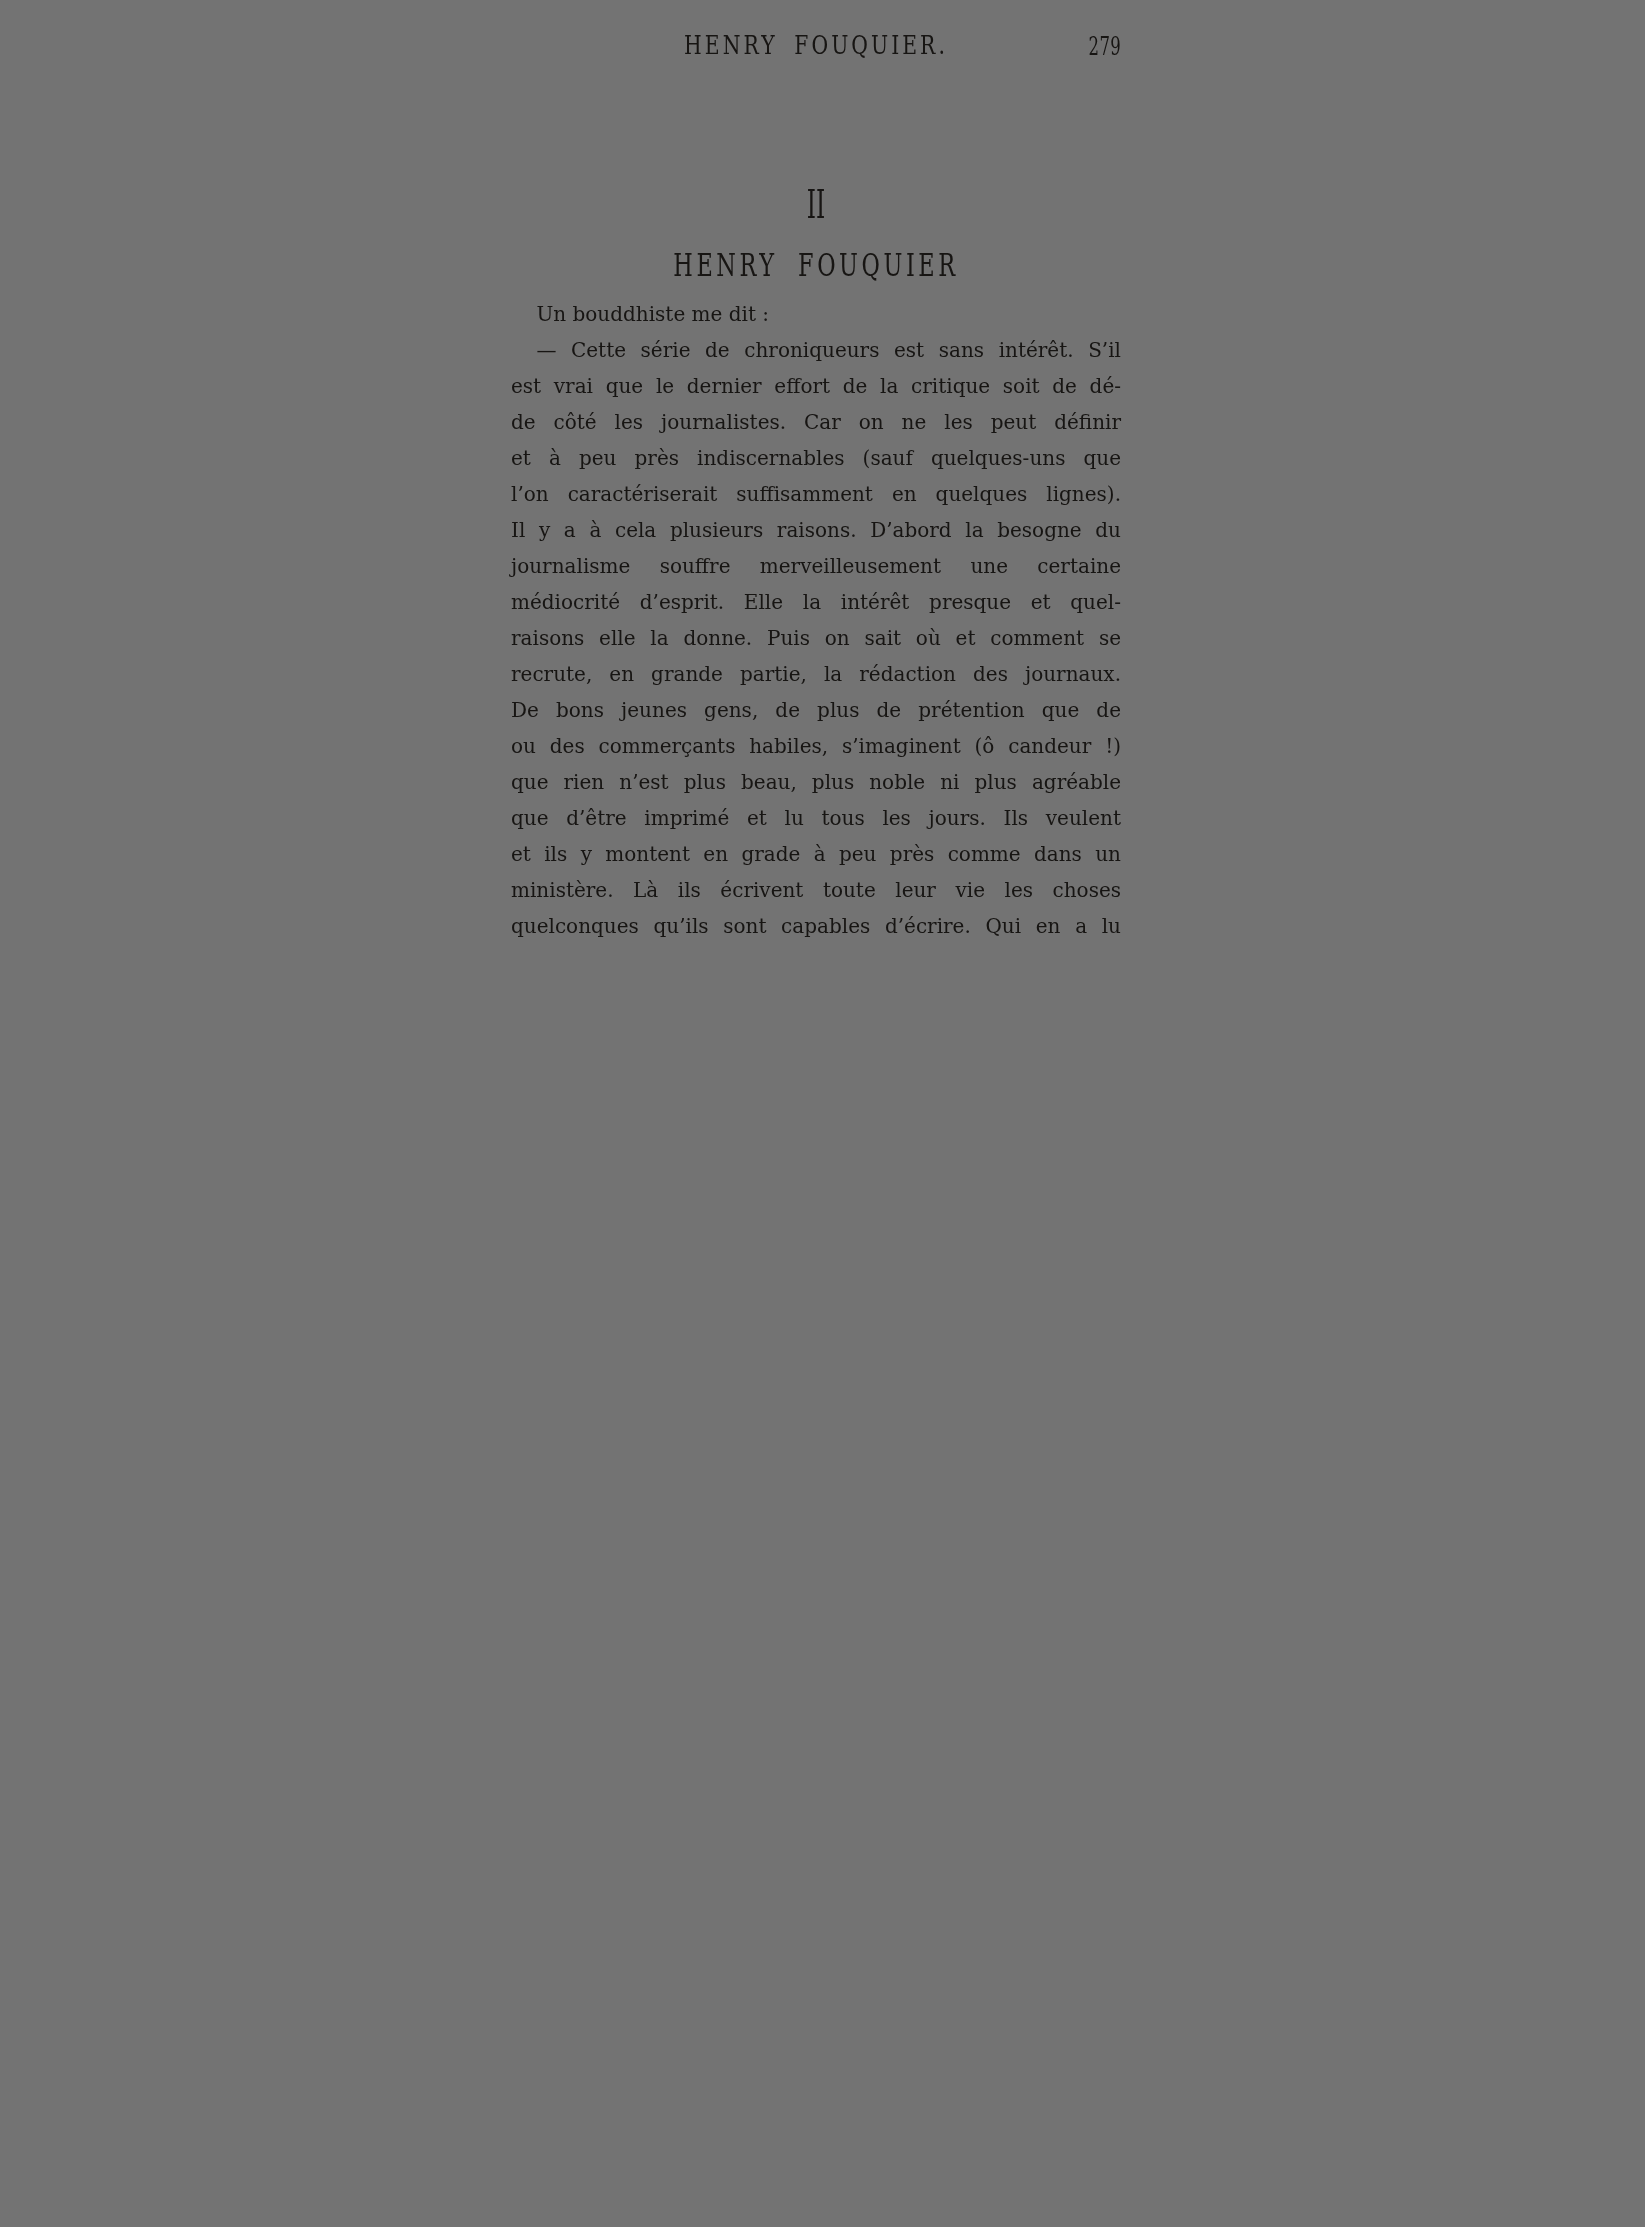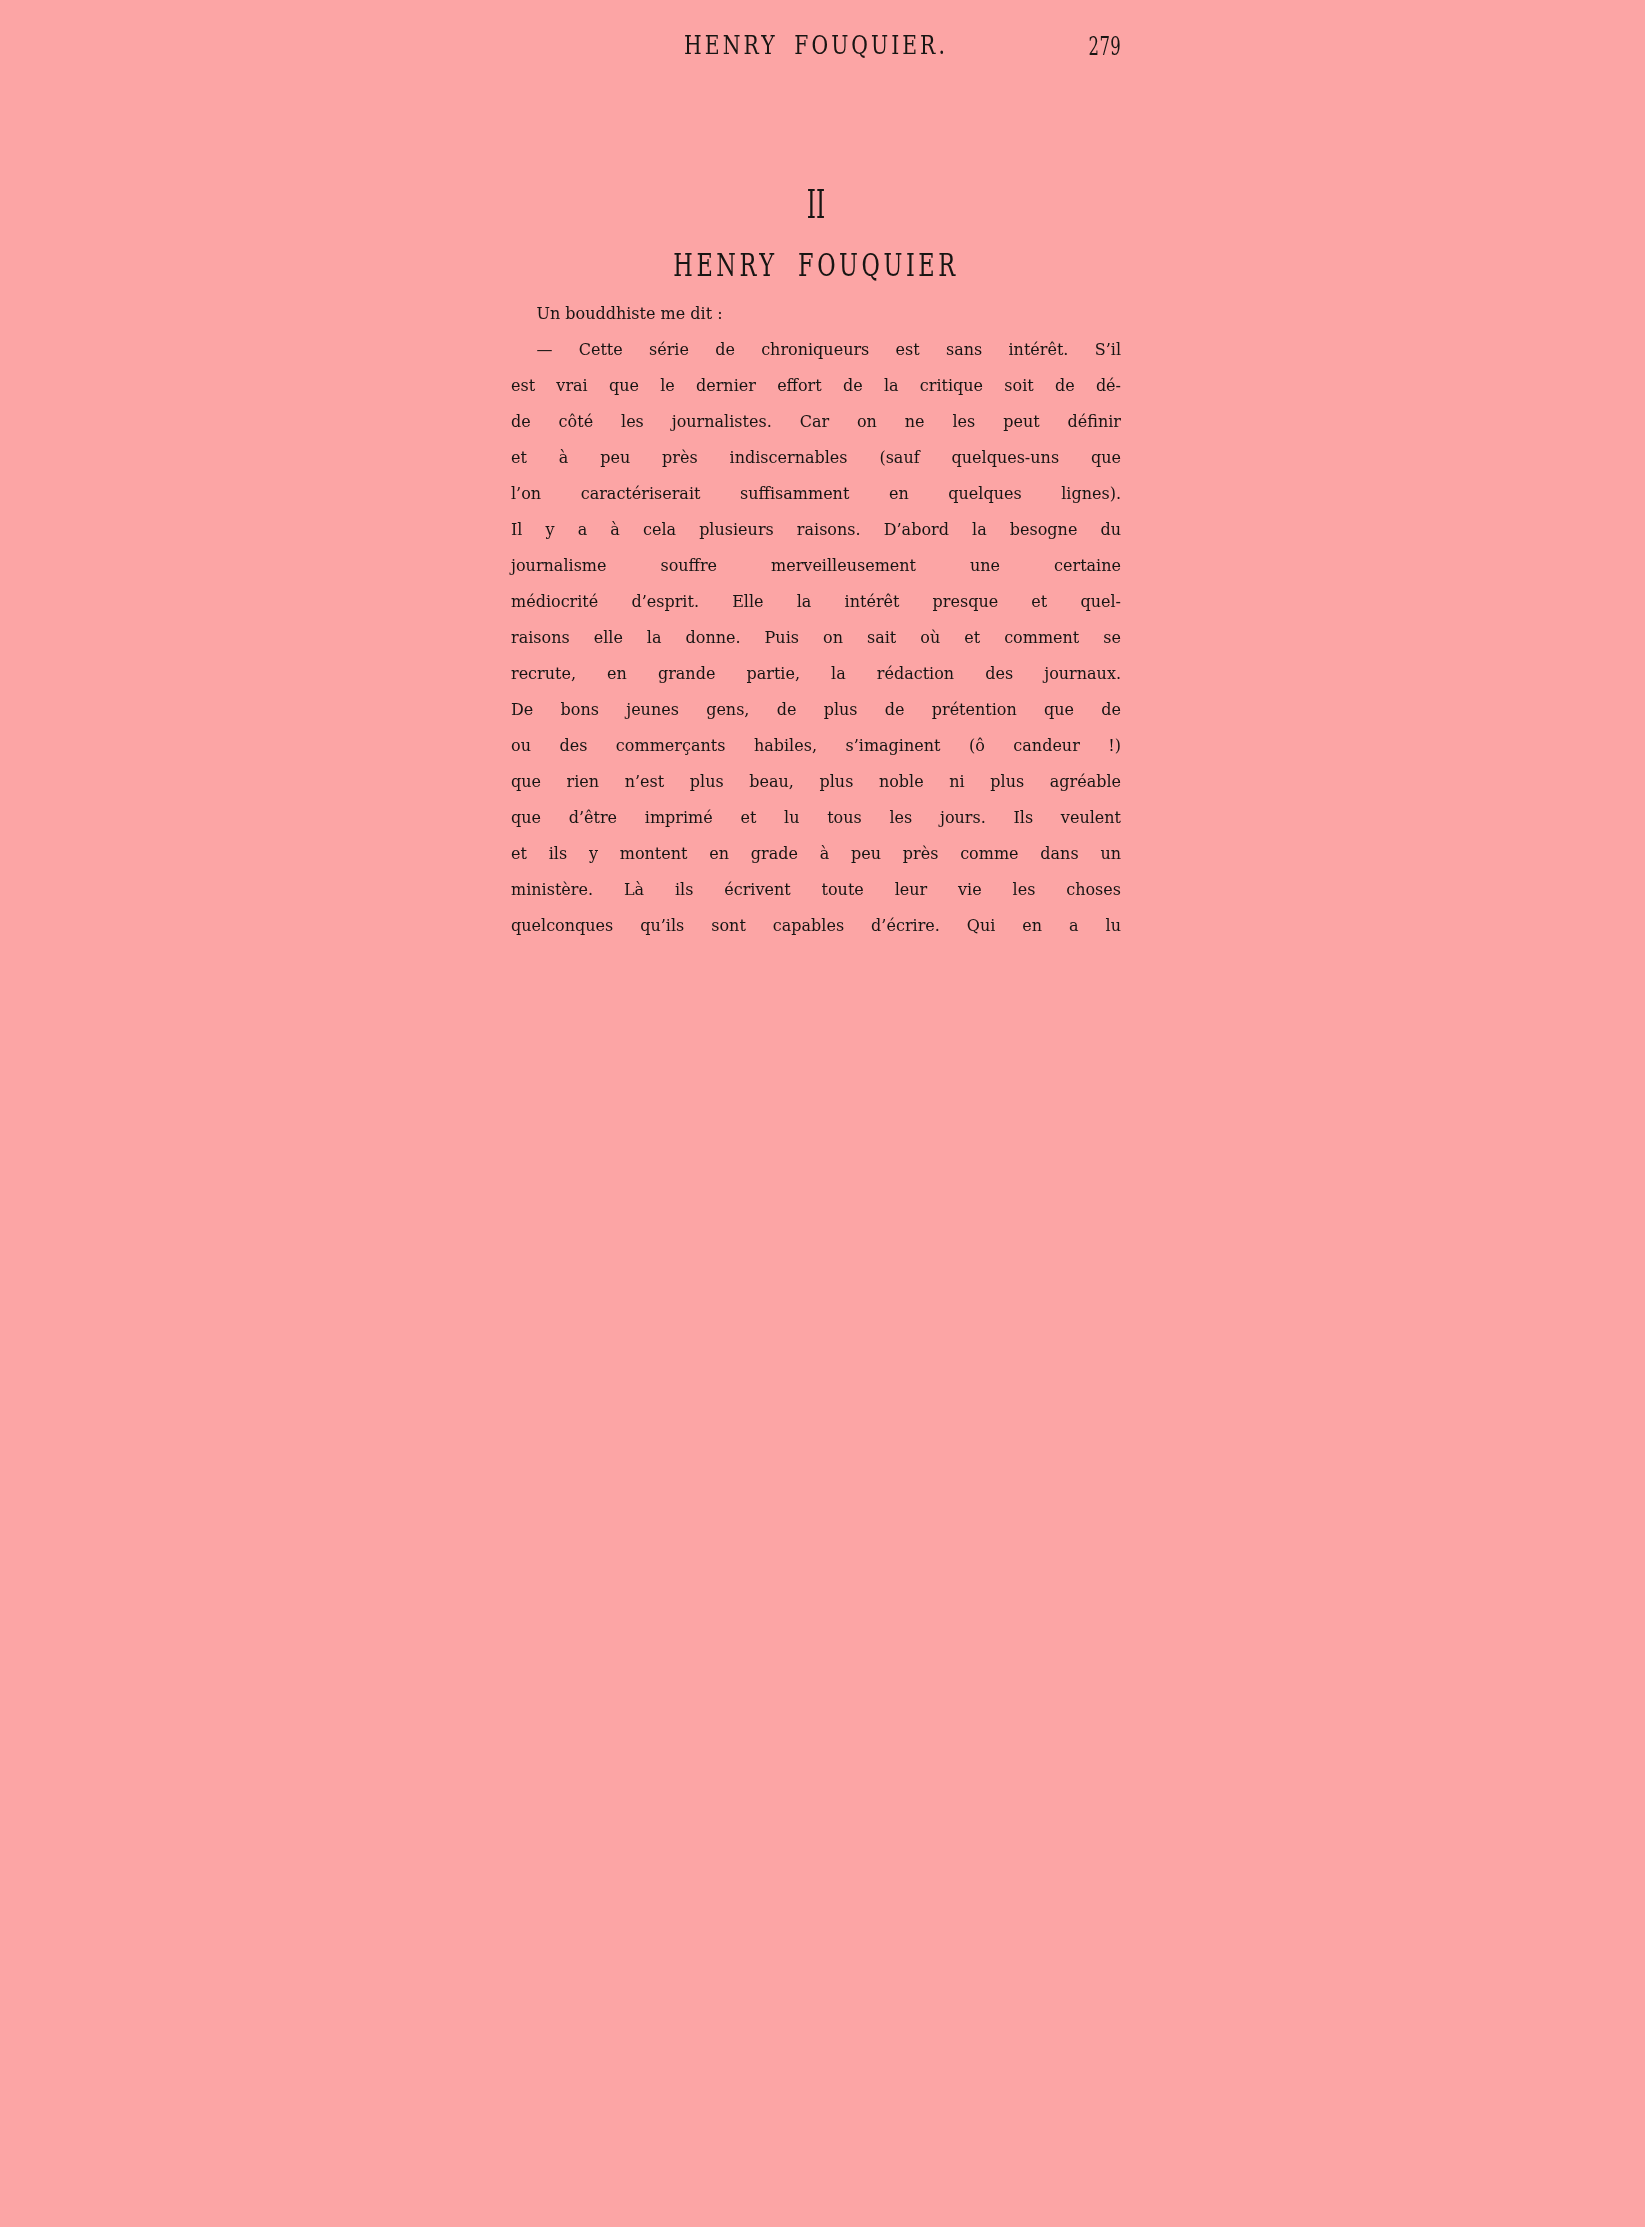--- a/index.html
+++ b/index.html
@@ -11,21 +11,21 @@
     height: 2227px;
     background: #ffffff;
     position: relative;
     font-family: "DejaVu Serif", "Liberation Serif", serif;
     color: #171513;
     -webkit-font-smoothing: antialiased;
   }
   .sheet {
     position: absolute;
     inset: 0;
-    background: #fca5a5;
+    background: #737373;
     overflow: hidden;
   }
   
   .running-head {
     position: absolute;
     left: 511px;
     top: 30.5px;
     width: 610px;
     height: 30.5px;
   }
@@ -78,21 +78,21 @@
     transform: scaleX(0.70);
     transform-origin: 50% 50%;
     white-space: nowrap;
   }
   
   .body-text {
     position: absolute;
     left: 511px;
     top: 296px;
     width: 610px;
-    font-size: 16px;
+    font-size: 20px;
     line-height: 36px;
   }
   .line {
     text-align: justify;
     text-align-last: justify;
     height: 36px;
     overflow: visible;
     white-space: nowrap;
   }
   .line.noju {

